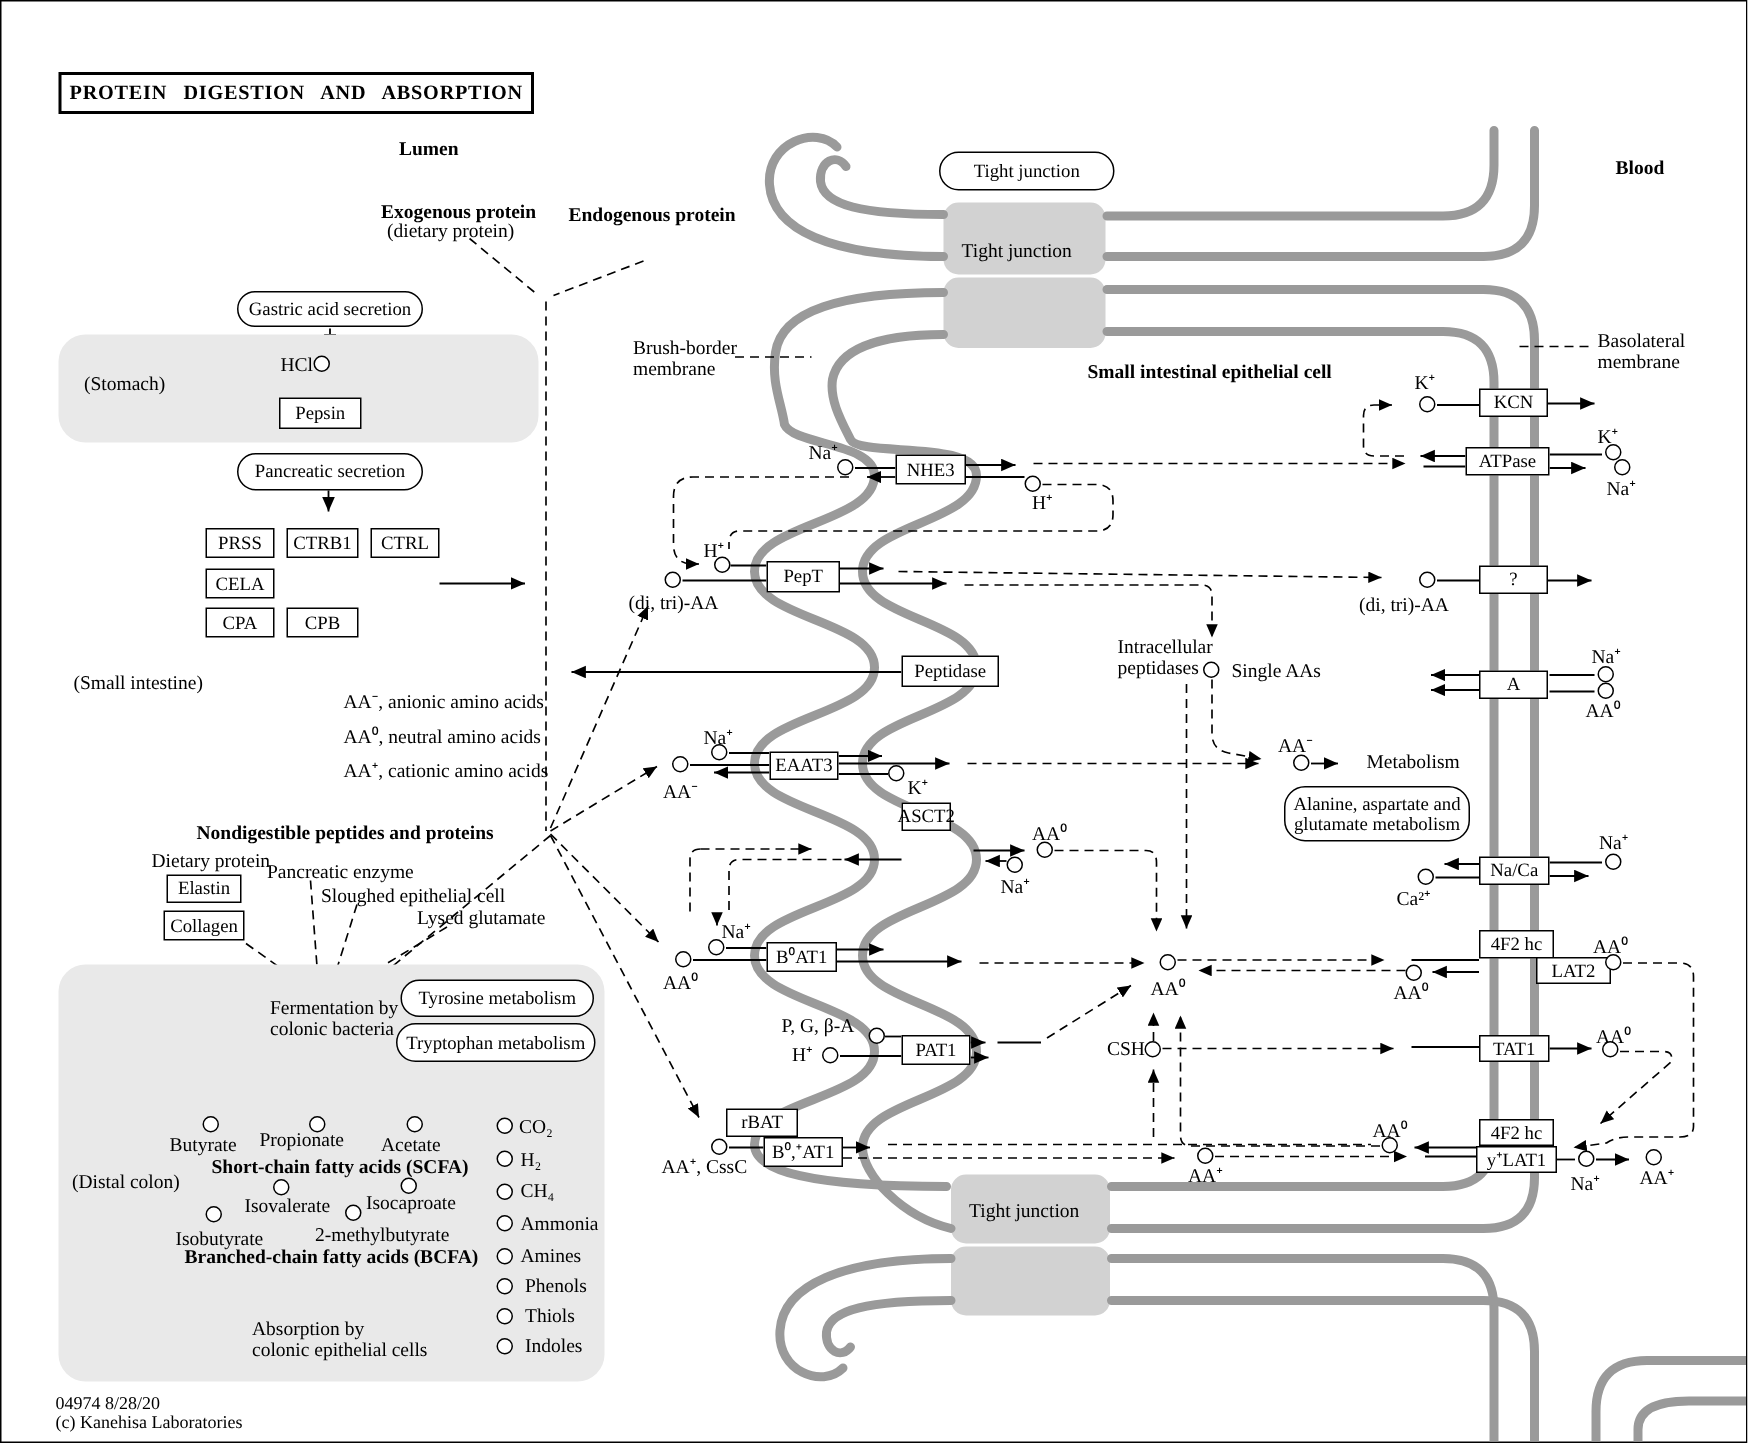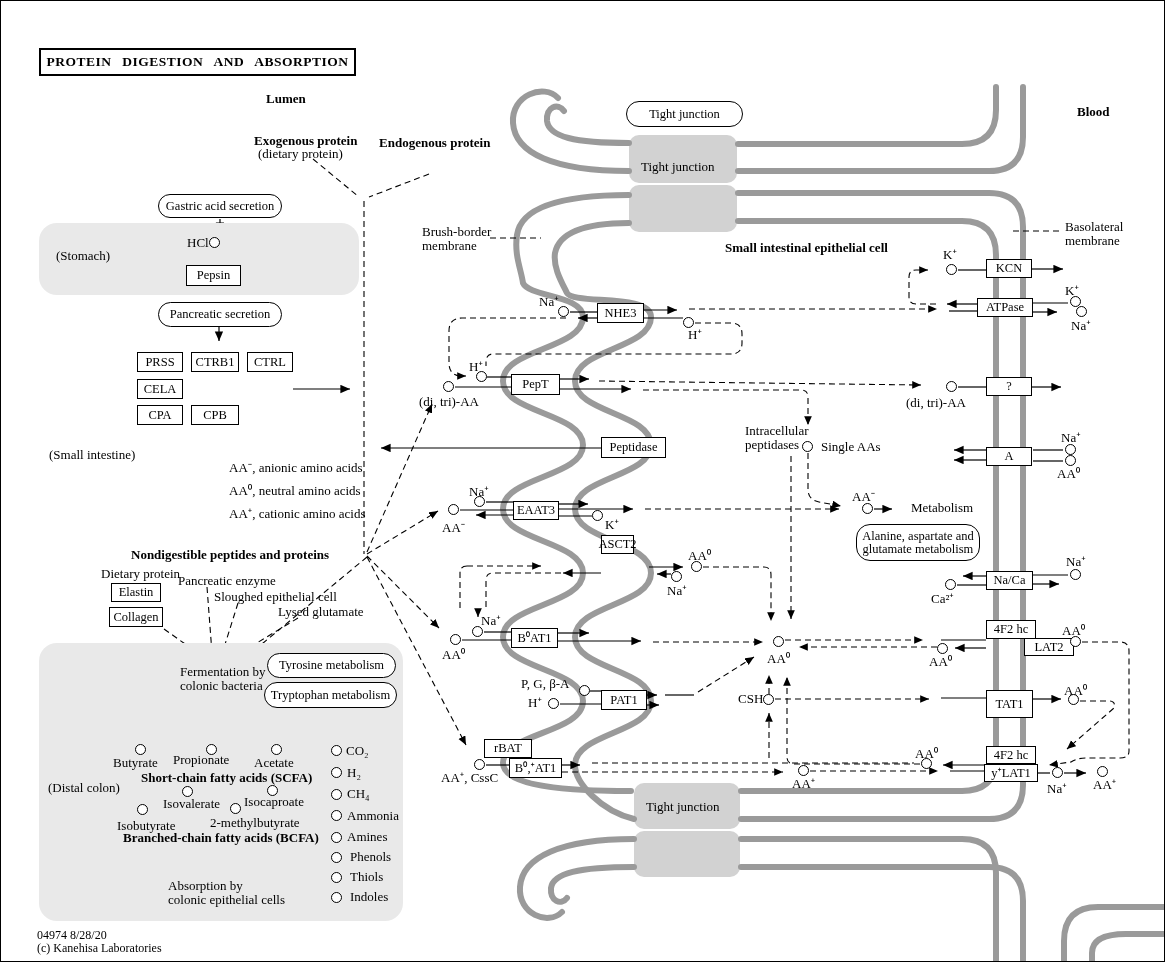--- a/index.html
+++ b/index.html
@@ -255,21 +255,21 @@
   <div class="node" style="left:483px;top:738px;width:48px;height:19px;">rBAT</div>
   <div class="node" style="left:508px;top:757px;width:53px;height:20px;">B⁰,⁺AT1</div>
 
   <div class="node" style="left:985px;top:258px;width:46px;height:19px;">KCN</div>
   <div class="node" style="left:976px;top:297px;width:56px;height:19px;">ATPase</div>
   <div class="node" style="left:985px;top:376px;width:46px;height:19px;">?</div>
   <div class="node" style="left:985px;top:446px;width:46px;height:19px;">A</div>
   <div class="node" style="left:985px;top:570px;width:47px;height:19px;">Na/Ca</div>
   <div class="node" style="left:985px;top:619px;width:50px;height:19px;">4F2 hc</div>
   <div class="node" style="left:985px;top:637px;width:50px;height:18px;margin-left:38px;">LAT2</div>
-  <div class="node" style="left:985px;top:689px;width:47px;height:28px;">TAT1</div>
+  <div class="node" style="left:985px;top:689px;width:47px;height:18px;">TAT1</div>
   <div class="node" style="left:985px;top:745px;width:50px;height:18px;">4F2 hc</div>
   <div class="node" style="left:983px;top:763px;width:54px;height:18px;">y⁺LAT1</div>
 
   <div class="lbl" style="left:744px;top:383px;margin-top:40px;">Intracellular
 peptidases</div>
   <div class="lbl" style="left:820px;top:439px;">Single AAs</div>
   <div class="lbl" style="left:910px;top:500px;">Metabolism</div>
   <div class="node pill" style="left:855px;top:523px;width:124px;height:37px;">Alanine, aspartate and
 glutamate metabolism</div>
   <div class="lbl" style="left:737px;top:691px;">CSH</div>

